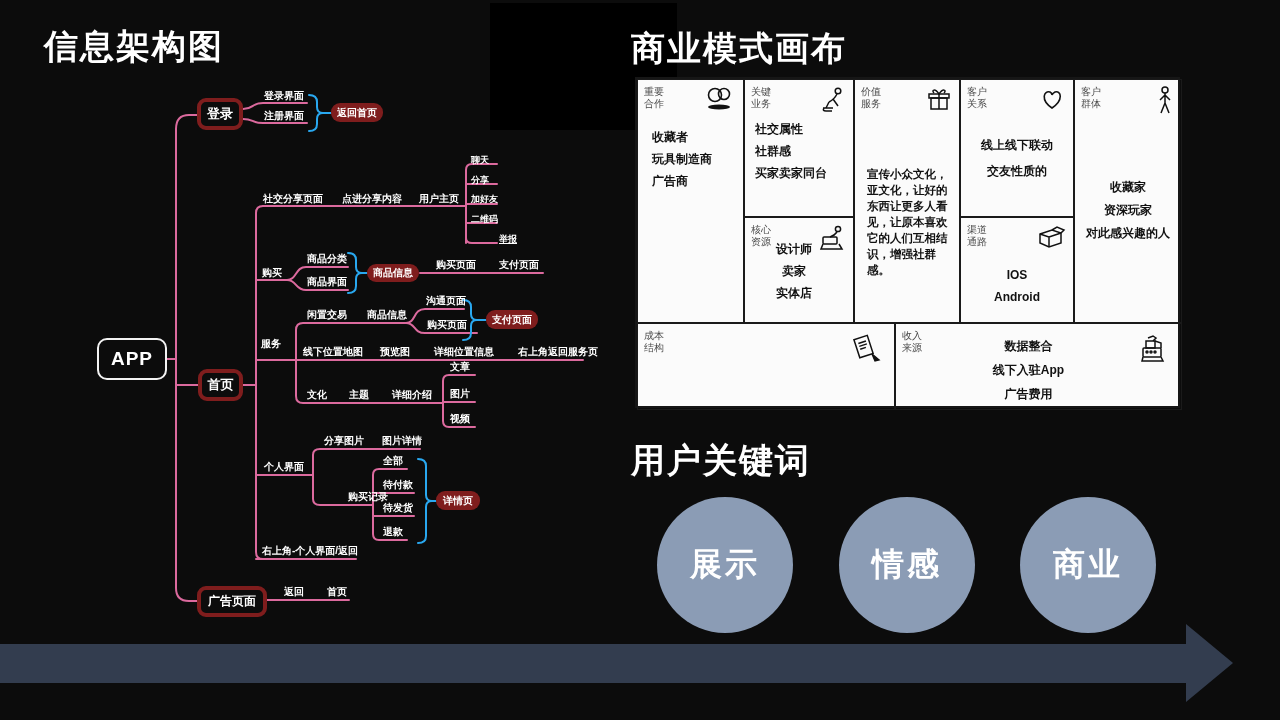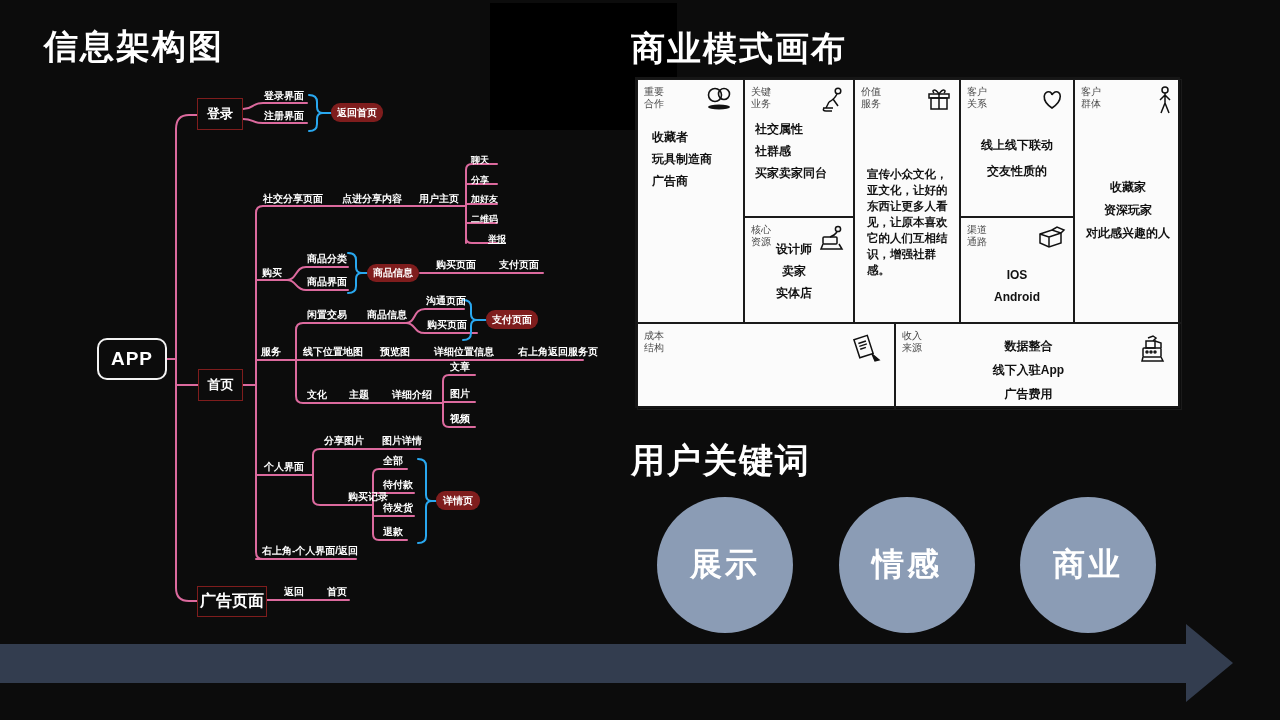--- a/index.html
+++ b/index.html
@@ -3,21 +3,21 @@
 <meta charset="utf-8">
 <style>
   html,body{margin:0;padding:0;background:#000;}
   body{width:1280px;height:720px;position:relative;overflow:hidden;
        font-family:"Liberation Sans","DejaVu Sans",sans-serif;background:#0c0c0c;}
   .title{position:absolute;color:#fff;font-size:34px;font-weight:bold;letter-spacing:2px;white-space:nowrap;}
   
   #mindmap-lines{position:absolute;left:0;top:0;}
   .ml{position:absolute;color:#fff;font-size:10px;font-weight:bold;white-space:nowrap;line-height:12px;}
   .ml9{font-size:9px;}
-  .mnode{position:absolute;border:1px solid #7f1d1d;border-radius:0;color:#fff;
+  .mnode{position:absolute;border:4px solid #7f1d1d;border-radius:9px;color:#fff;
          font-weight:bold;display:flex;align-items:center;justify-content:center;background:#0c0c0c;box-sizing:border-box;}
   .rootnode{border:2.5px solid #f2f2f2;border-radius:10px;font-size:19px;letter-spacing:1px;}
   .badge{position:absolute;background:#7f1d1d;border-radius:9px;color:#fff;font-size:10px;font-weight:bold;
          display:flex;align-items:center;justify-content:center;box-sizing:border-box;white-space:nowrap;}
   
   #bmc{position:absolute;left:635px;top:77px;width:545px;height:331px;background:#fbfbfb;
        border:2px solid #161616;box-sizing:border-box;}
   .sec{position:absolute;border:1px solid #1a1a1a;box-sizing:border-box;}
   .shead{position:absolute;left:6px;top:6px;width:24px;font-size:10px;line-height:12px;color:#4a4a4a;
          word-break:break-all;}
@@ -76,41 +76,41 @@
     <path d="M309,95 Q317,95 317,102 V107 Q317,113 323,113 Q317,113 317,119 V124 Q317,131 309,131 M323,113 H331"></path>
     <path d="M348,253 Q356,253 356,260 V267 Q356,273 362,273 Q356,273 356,279 V286 Q356,293 348,293 M362,273 H367"></path>
     <path d="M463,300 Q471,300 471,307 V314 Q471,320 477,320 Q471,320 471,326 V333 Q471,340 463,340 M477,320 H486"></path>
     <path d="M418,459 Q426,459 426,466 V495 Q426,501 432,501 Q426,501 426,507 V536 Q426,543 418,543 M432,501 H436"></path>
   </g>
 </svg>
 
 <div class="mnode rootnode" style="left:97px;top:338px;width:70px;height:42px;">APP</div>
 <div class="mnode" style="left:197px;top:98px;width:46px;height:32px;font-size:13px;">登录</div>
 <div class="mnode" style="left:198px;top:369px;width:45px;height:32px;font-size:13px;">首页</div>
-<div class="mnode" style="left:197px;top:586px;width:70px;height:31px;font-size:16px;">广告页面</div>
+<div class="mnode" style="left:197px;top:586px;width:70px;height:31px;font-size:12px;">广告页面</div>
 
 <div class="ml" style="left:264px;top:90px;">登录界面</div>
 <div class="ml" style="left:264px;top:110px;">注册界面</div>
 
 <div class="ml" style="left:263px;top:193px;">社交分享页面</div>
 <div class="ml" style="left:342px;top:193px;">点进分享内容</div>
 <div class="ml" style="left:419px;top:193px;">用户主页</div>
 <div class="ml ml9" style="left:471px;top:154px;">聊天</div>
 <div class="ml ml9" style="left:471px;top:174px;">分享</div>
 <div class="ml ml9" style="left:471px;top:193px;">加好友</div>
 <div class="ml ml9" style="left:471px;top:213px;">二维码</div>
-<div class="ml ml9" style="left:488px;top:233px;text-decoration:underline;">举报</div>
+<div class="ml ml9" style="left:499px;top:233px;text-decoration:underline;">举报</div>
 
 <div class="ml" style="left:262px;top:267px;">购买</div>
 <div class="ml" style="left:307px;top:253px;">商品分类</div>
 <div class="ml" style="left:307px;top:276px;">商品界面</div>
 <div class="ml" style="left:436px;top:259px;">购买页面</div>
 <div class="ml" style="left:499px;top:259px;">支付页面</div>
 
-<div class="ml" style="left:261px;top:346px;text-align:center;">服务</div>
+<div class="ml" style="left:261px;top:338px;text-align:center;">服务</div>
 <div class="ml" style="left:307px;top:309px;">闲置交易</div>
 <div class="ml" style="left:367px;top:309px;">商品信息</div>
 <div class="ml" style="left:426px;top:295px;">沟通页面</div>
 <div class="ml" style="left:427px;top:319px;">购买页面</div>
 <div class="ml" style="left:303px;top:346px;">线下位置地图</div>
 <div class="ml" style="left:380px;top:346px;">预览图</div>
 <div class="ml" style="left:434px;top:346px;">详细位置信息</div>
 <div class="ml" style="left:482px;top:346px;margin-left:36px;">右上角返回服务页</div>
 <div class="ml" style="left:307px;top:389px;">文化</div>
 <div class="ml" style="left:349px;top:389px;">主题</div>

